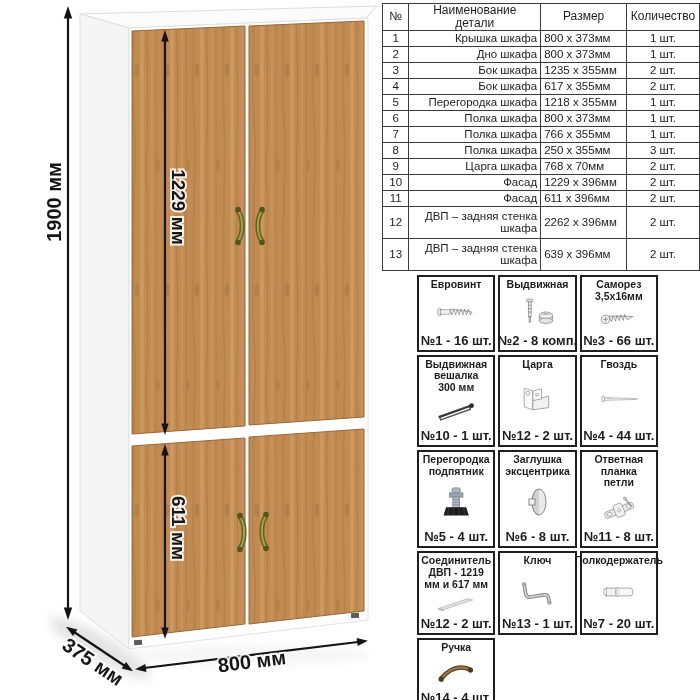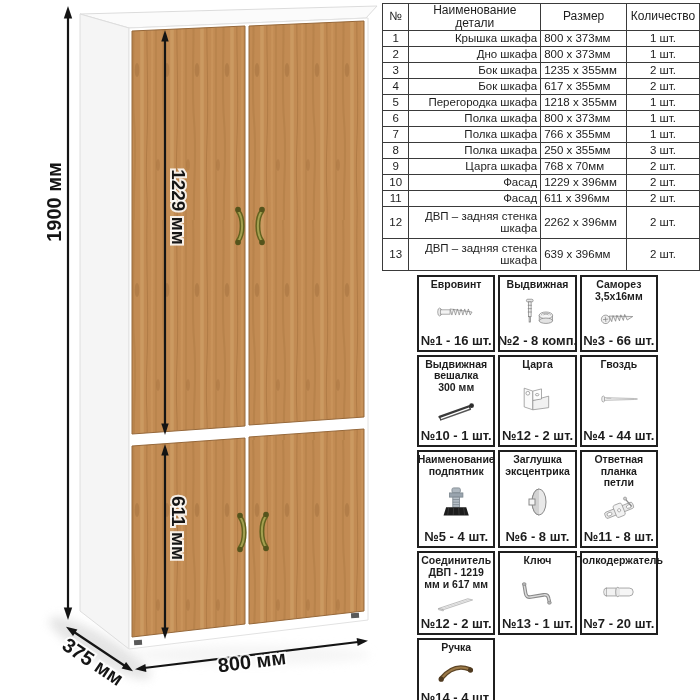--- a/index.html
+++ b/index.html
@@ -305,21 +305,21 @@
       <svg width="66" height="18" viewBox="0 0 66 18">
         <ellipse cx="7" cy="9" rx="2.6" ry="5" fill="#f0f0f0" stroke="#8a8a8a"></ellipse>
         <polygon points="9,6.8 58,8.2 63,9 58,9.8 9,11.2" fill="#f4f4f4" stroke="#8a8a8a" stroke-width="0.9"></polygon>
         <line x1="12" y1="8" x2="20" y2="8" stroke="#9a9a9a" stroke-width="0.8"></line>
       </svg>
     </div>
     <div class="hw-count">№4 - 44 шт.</div>
   </div>
 
   <div class="hw-cell">
-    <div class="hw-title">Наименование подпятник</div>
+    <div class="hw-title">Перегородка подпятник</div>
     <div class="hw-icon">
       <svg width="48" height="38" viewBox="0 0 48 38">
         <rect x="19" y="1" width="10" height="6" rx="2" fill="#aeb7bf" stroke="#7e8890"></rect>
         <rect x="16" y="7" width="16" height="5" fill="#99a4ae" stroke="#7e8890"></rect>
         <rect x="20" y="12" width="8" height="12" fill="#b6bfc7" stroke="#7e8890"></rect>
         <line x1="20" y1="15" x2="28" y2="15" stroke="#7e8890"></line>
         <line x1="20" y1="18" x2="28" y2="18" stroke="#7e8890"></line>
         <line x1="20" y1="21" x2="28" y2="21" stroke="#7e8890"></line>
         <polygon points="12,24 36,24 39,34 9,34" fill="#1c1c1c"></polygon>
         <line x1="15" y1="25" x2="14" y2="33" stroke="#3d3d3d"></line>

